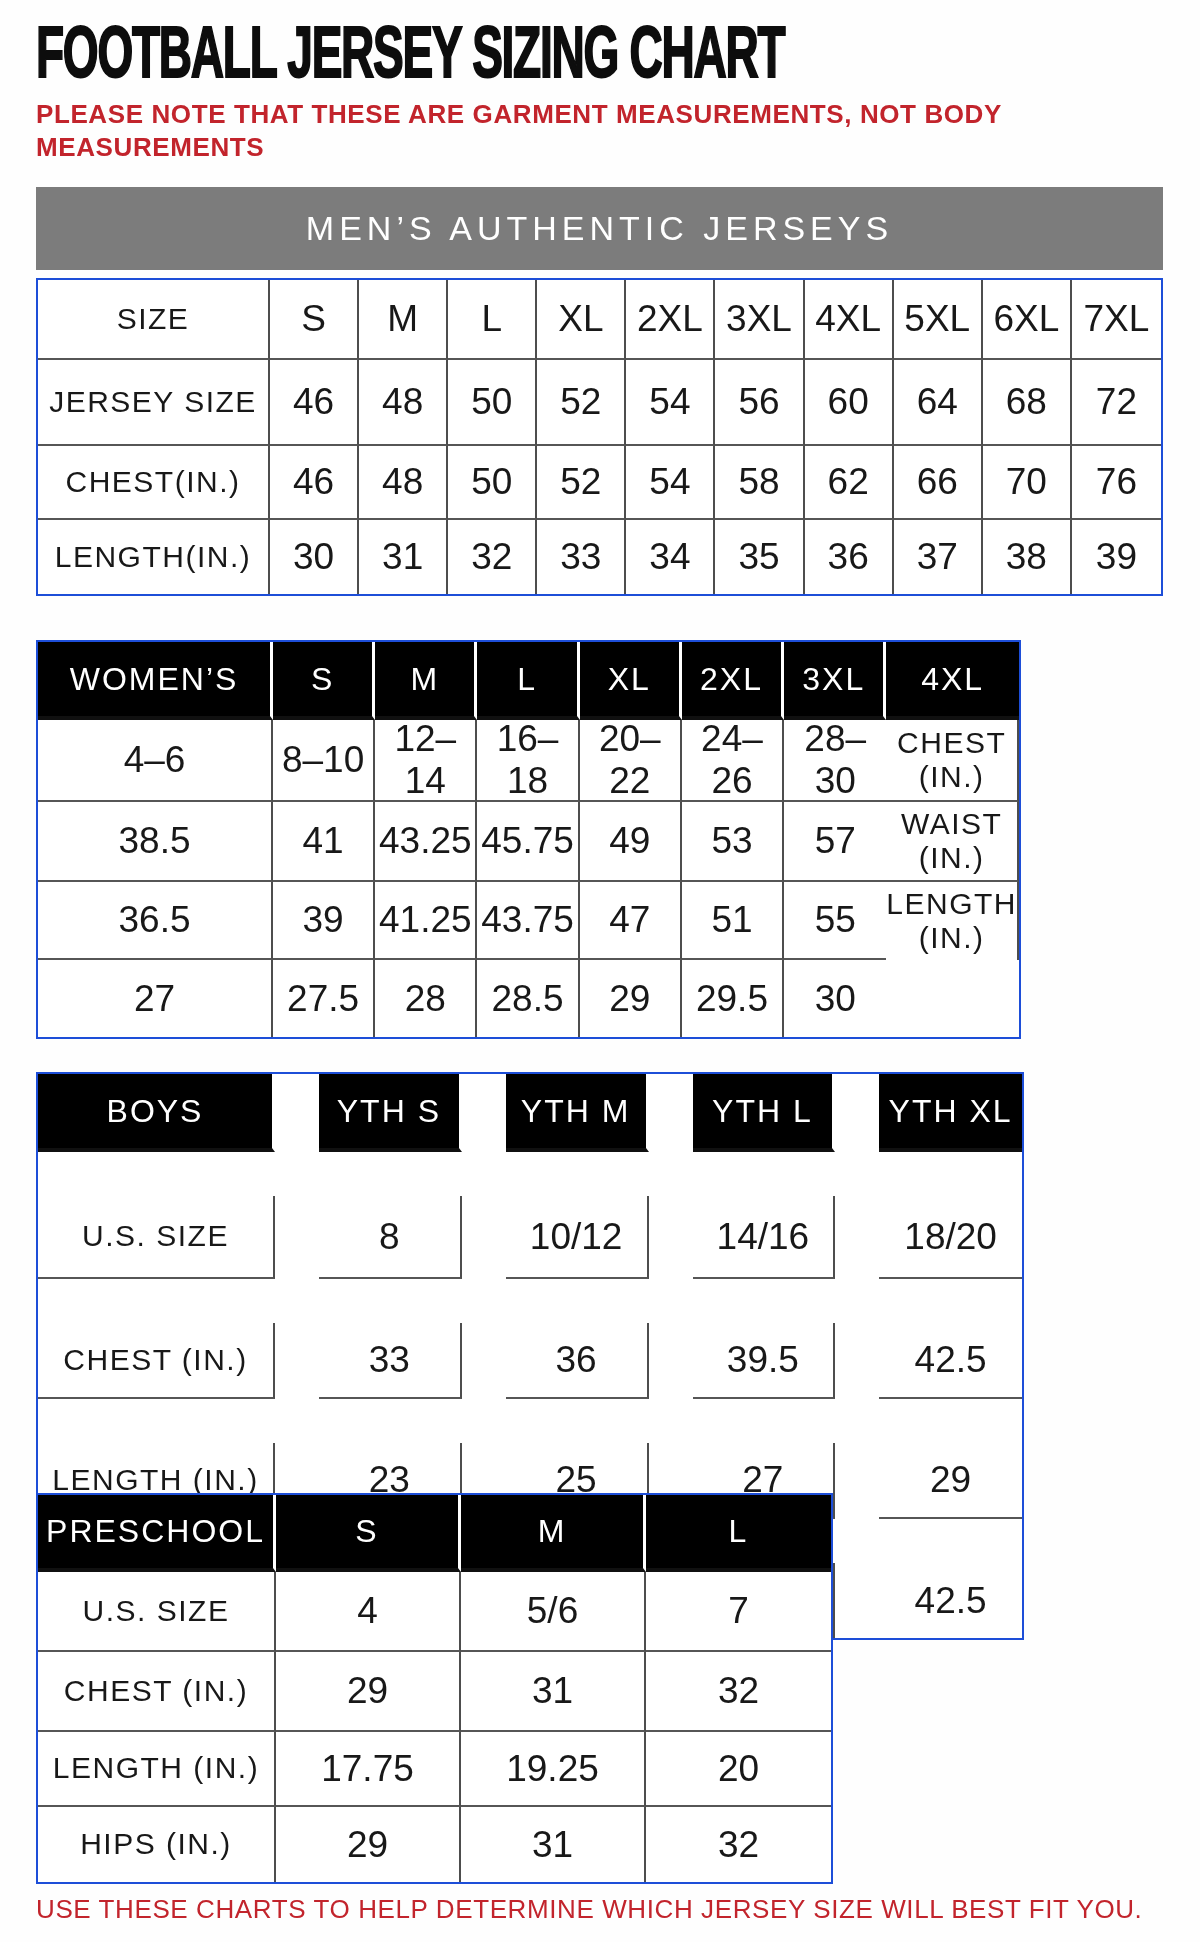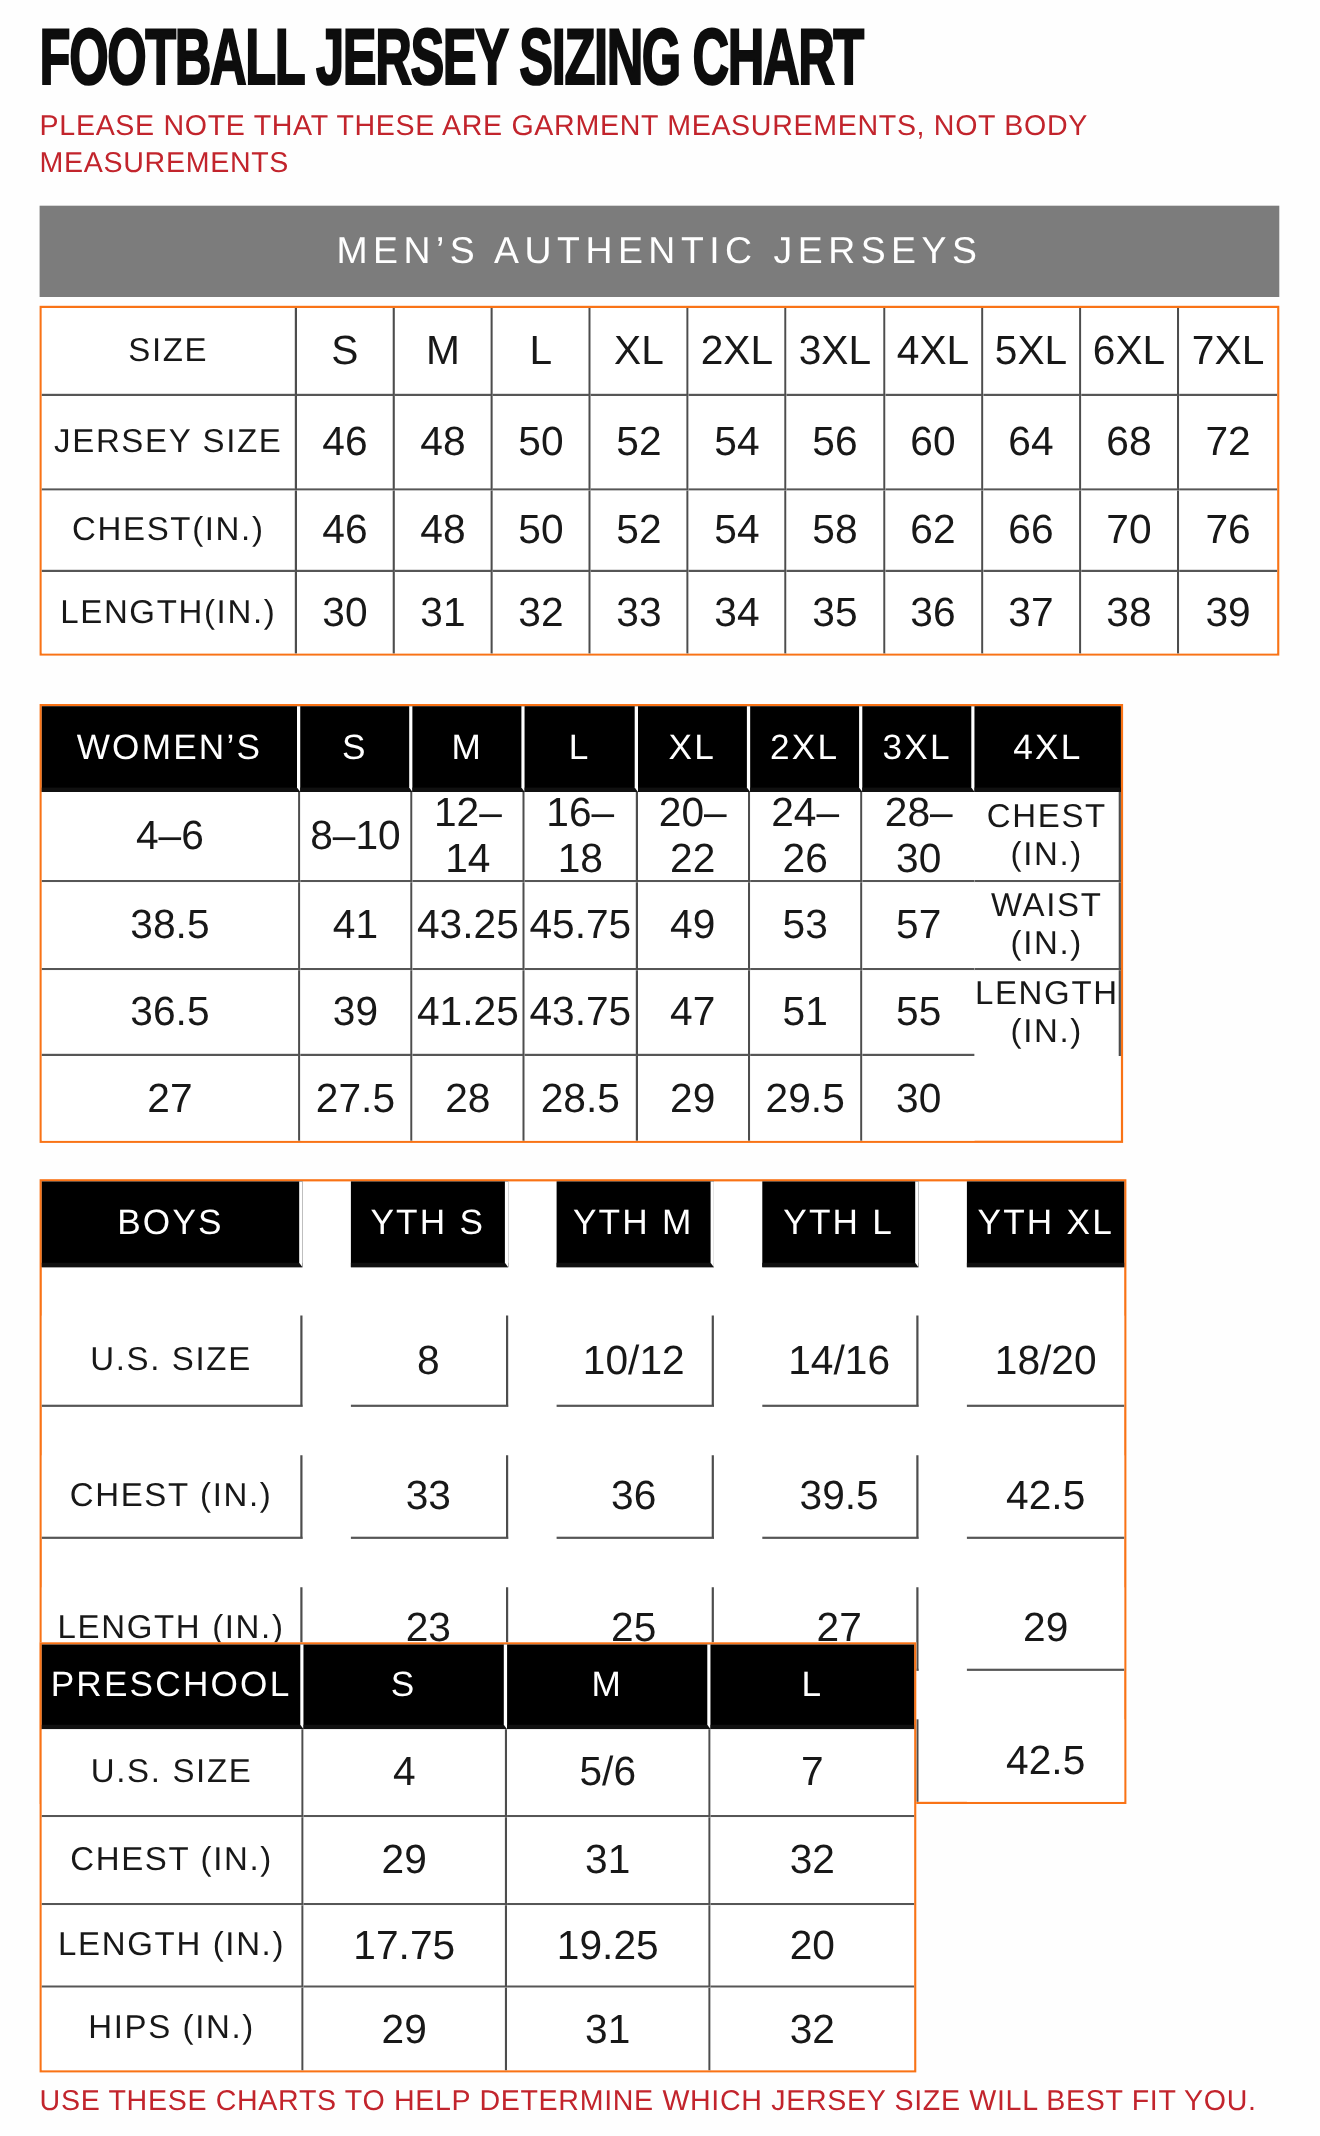--- a/index.html
+++ b/index.html
@@ -11,40 +11,40 @@
   .title{
     position:absolute;left:36px;top:16px;
     font-size:72px;font-weight:700;letter-spacing:-2px;line-height:1;
     white-space:nowrap;color:#0d0d0d;
     transform:scaleX(0.64);transform-origin:left top;
     -webkit-text-stroke:2px #0d0d0d;
   }
   .note{
     position:absolute;left:36px;top:98px;
     font-size:26px;line-height:33px;letter-spacing:0.6px;
-    color:#c2242c;font-weight:400;
+    color:#c2242c;font-weight:700;
   }
   .footer{
     position:absolute;left:36px;top:1894px;
     font-size:26px;letter-spacing:0.6px;white-space:nowrap;
     color:#c2242c;font-weight:400;
   }
   .tbl{position:absolute;left:36px;}
   .tbl-mens{top:187px;width:1127px;}
   .tbl-womens{top:640px;width:985px;}
   .tbl-boys{top:1072px;width:988px;}
   .tbl-preschool{top:1493px;width:797px;}
 
   .mens-bar{
     height:83px;background:#7c7c7c;color:#fff;
     display:flex;align-items:center;justify-content:center;
     font-size:34px;letter-spacing:5px;margin-bottom:8px;
   }
   .grid{
-    display:grid;border:2px solid #f97316;background:#fff;
+    display:grid;border:2px solid #1d4ed8;background:#fff;
   }
   .grid-mens{grid-template-columns:232px repeat(10,1fr);grid-template-rows:80px 86px 74px 74px;}
   .grid-womens{grid-template-columns:235px repeat(7,1fr);grid-template-rows:78px 82px 80px 78px 77px;}
   .grid-boys{grid-template-columns:237px repeat(4,1fr);grid-template-rows:78px 83px 76px 76px 75px;gap:44px;}
   .grid-preschool{grid-template-columns:238px repeat(3,1fr);grid-template-rows:77px 80px 80px 75px 75px;}
 
   .cell,.hcell{
     display:flex;align-items:center;justify-content:center;
     border-right:2px solid #4d4d4d;border-bottom:2px solid #565656;
     box-sizing:border-box;background:#fff;text-align:center;

